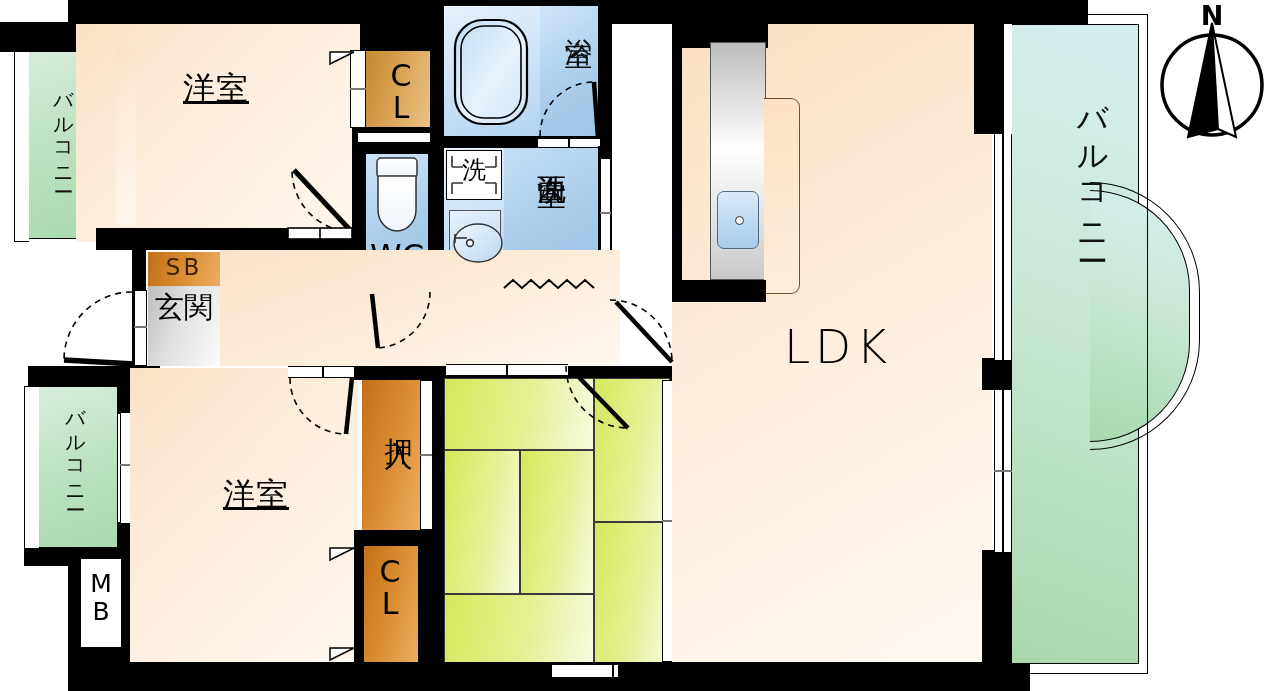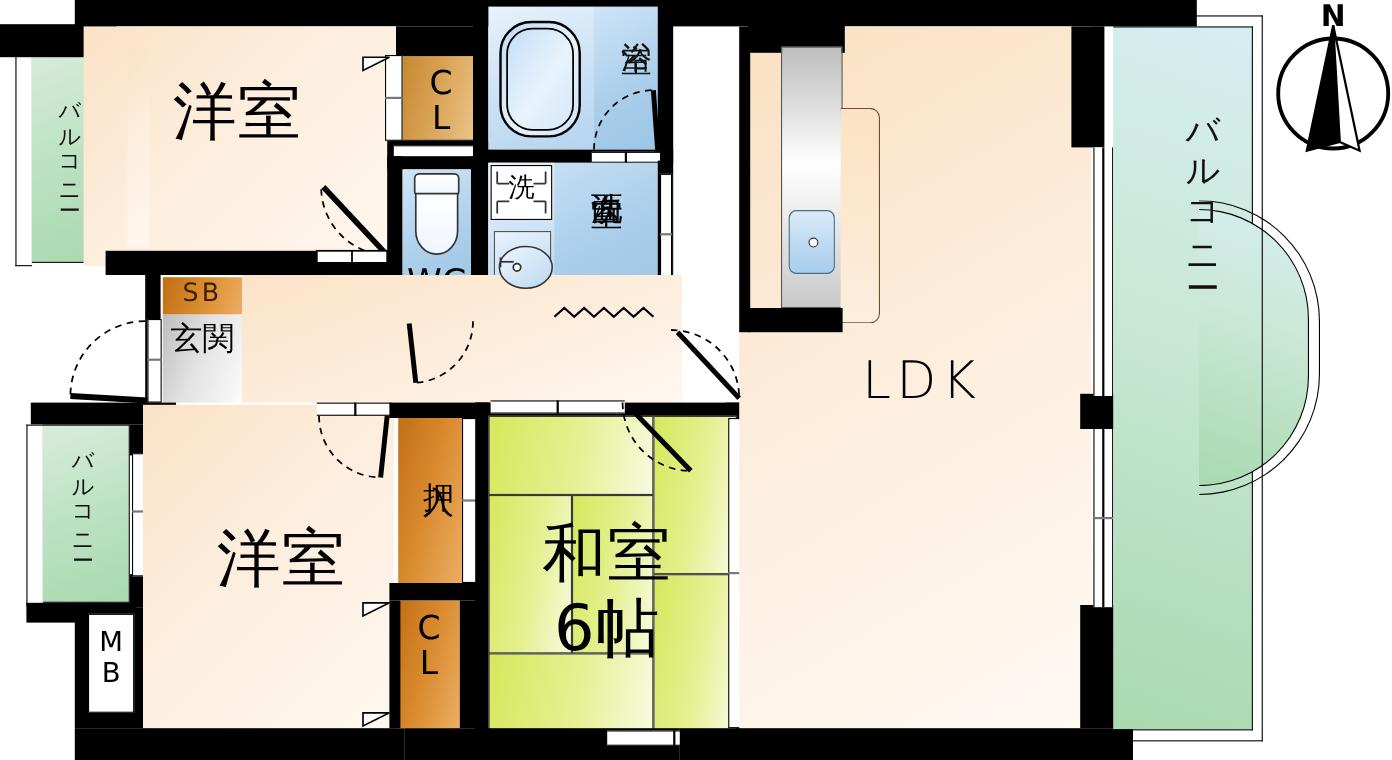--- a/index.html
+++ b/index.html
@@ -17,21 +17,21 @@
   .wet{background:linear-gradient(150deg,#cfe4f7 0%,#a9cdea 60%,#9cc5e6 100%);}
   .wet-l{background:linear-gradient(160deg,#e8f2fc 0%,#c7dff4 60%,#b4d4ef 100%);}
   .closet{background:linear-gradient(105deg,#c6872f 0%,#d9a355 45%,#eec88f 100%);}
   .closet-d{background:linear-gradient(105deg,#c26f18 0%,#d8892c 45%,#ecae62 100%);}
   .genkan{background:linear-gradient(110deg,#bdbdbd 0%,#e2e2e2 45%,#fbfbfb 100%);}
   .counter{background:linear-gradient(180deg,#bdbdbd 0%,#ffffff 45%,#c9c9c9 100%);border:1px solid #555;}
   .white{background:#ffffff;}
   
   .lbl{position:absolute;color:#000;line-height:1.02;text-align:center;white-space:pre;
        font-family:"DejaVu Sans","Liberation Sans",sans-serif;font-weight:400;}
-  .big{font-size:58px;letter-spacing:1px;}
+  .big{font-size:32px;letter-spacing:1px;text-decoration:underline;}
   .ldk{font-size:47px;letter-spacing:5px;font-weight:300;}
   .mid{font-size:30px;}
   .sm{font-size:23px;}
   .vert{writing-mode:vertical-rl;text-orientation:upright;}
   .bal-txt{font-size:20px;letter-spacing:3px;color:#111;}
   .bal-txt-lg{font-size:31px;letter-spacing:5px;color:#111;}
   
   .winline{background:#ffffff;border-top:1.6px solid #000;border-bottom:1.6px solid #000;}
   .sash{background:#fff;border:1.5px solid #000;}
   svg.ov{position:absolute;left:0;top:0;width:1265px;height:691px;pointer-events:none;}
@@ -148,22 +148,20 @@
   <div class="abs wall" style="left:432px;top:366px;width:14px;height:300px;"></div>
   <div class="abs wall" style="left:660px;top:366px;width:14px;height:300px;"></div>
 
   <div class="abs" style="left:444px;top:378px;width:226px;height:286px;border:1.6px solid #2a2a2a;background:#eef5c8;"></div>
   <div class="abs tatami" style="left:444px;top:378px;width:150px;height:72px;"></div>
   <div class="abs tatami" style="left:444px;top:450px;width:76px;height:144px;"></div>
   <div class="abs tatami" style="left:520px;top:450px;width:74px;height:144px;"></div>
   <div class="abs tatami" style="left:444px;top:594px;width:150px;height:70px;"></div>
   <div class="abs tatami" style="left:594px;top:378px;width:76px;height:144px;"></div>
   <div class="abs tatami" style="left:594px;top:522px;width:76px;height:142px;"></div>
-  <div class="lbl big" style="left:488px;top:474px;width:128px;">和室</div>
-  <div class="lbl big" style="left:490px;top:542px;width:124px;">6帖</div>
 
   <div class="abs winline" style="left:446px;top:364px;width:122px;height:12px;"></div>
   <div class="abs" style="left:506px;top:364px;width:2px;height:12px;background:#000;"></div>
   <div class="abs wall" style="left:368px;top:662px;width:250px;height:29px;"></div>
   <div class="abs winline" style="left:552px;top:664px;width:122px;height:14px;"></div>
   <div class="abs" style="left:612px;top:664px;width:2px;height:14px;background:#000;"></div>
   <div class="abs sash" style="left:662px;top:380px;width:14px;height:282px;"></div>
   <div class="abs" style="left:662px;top:520px;width:14px;height:2px;background:#777;"></div>
 
   <div class="abs room" style="left:672px;top:24px;width:320px;height:640px;

